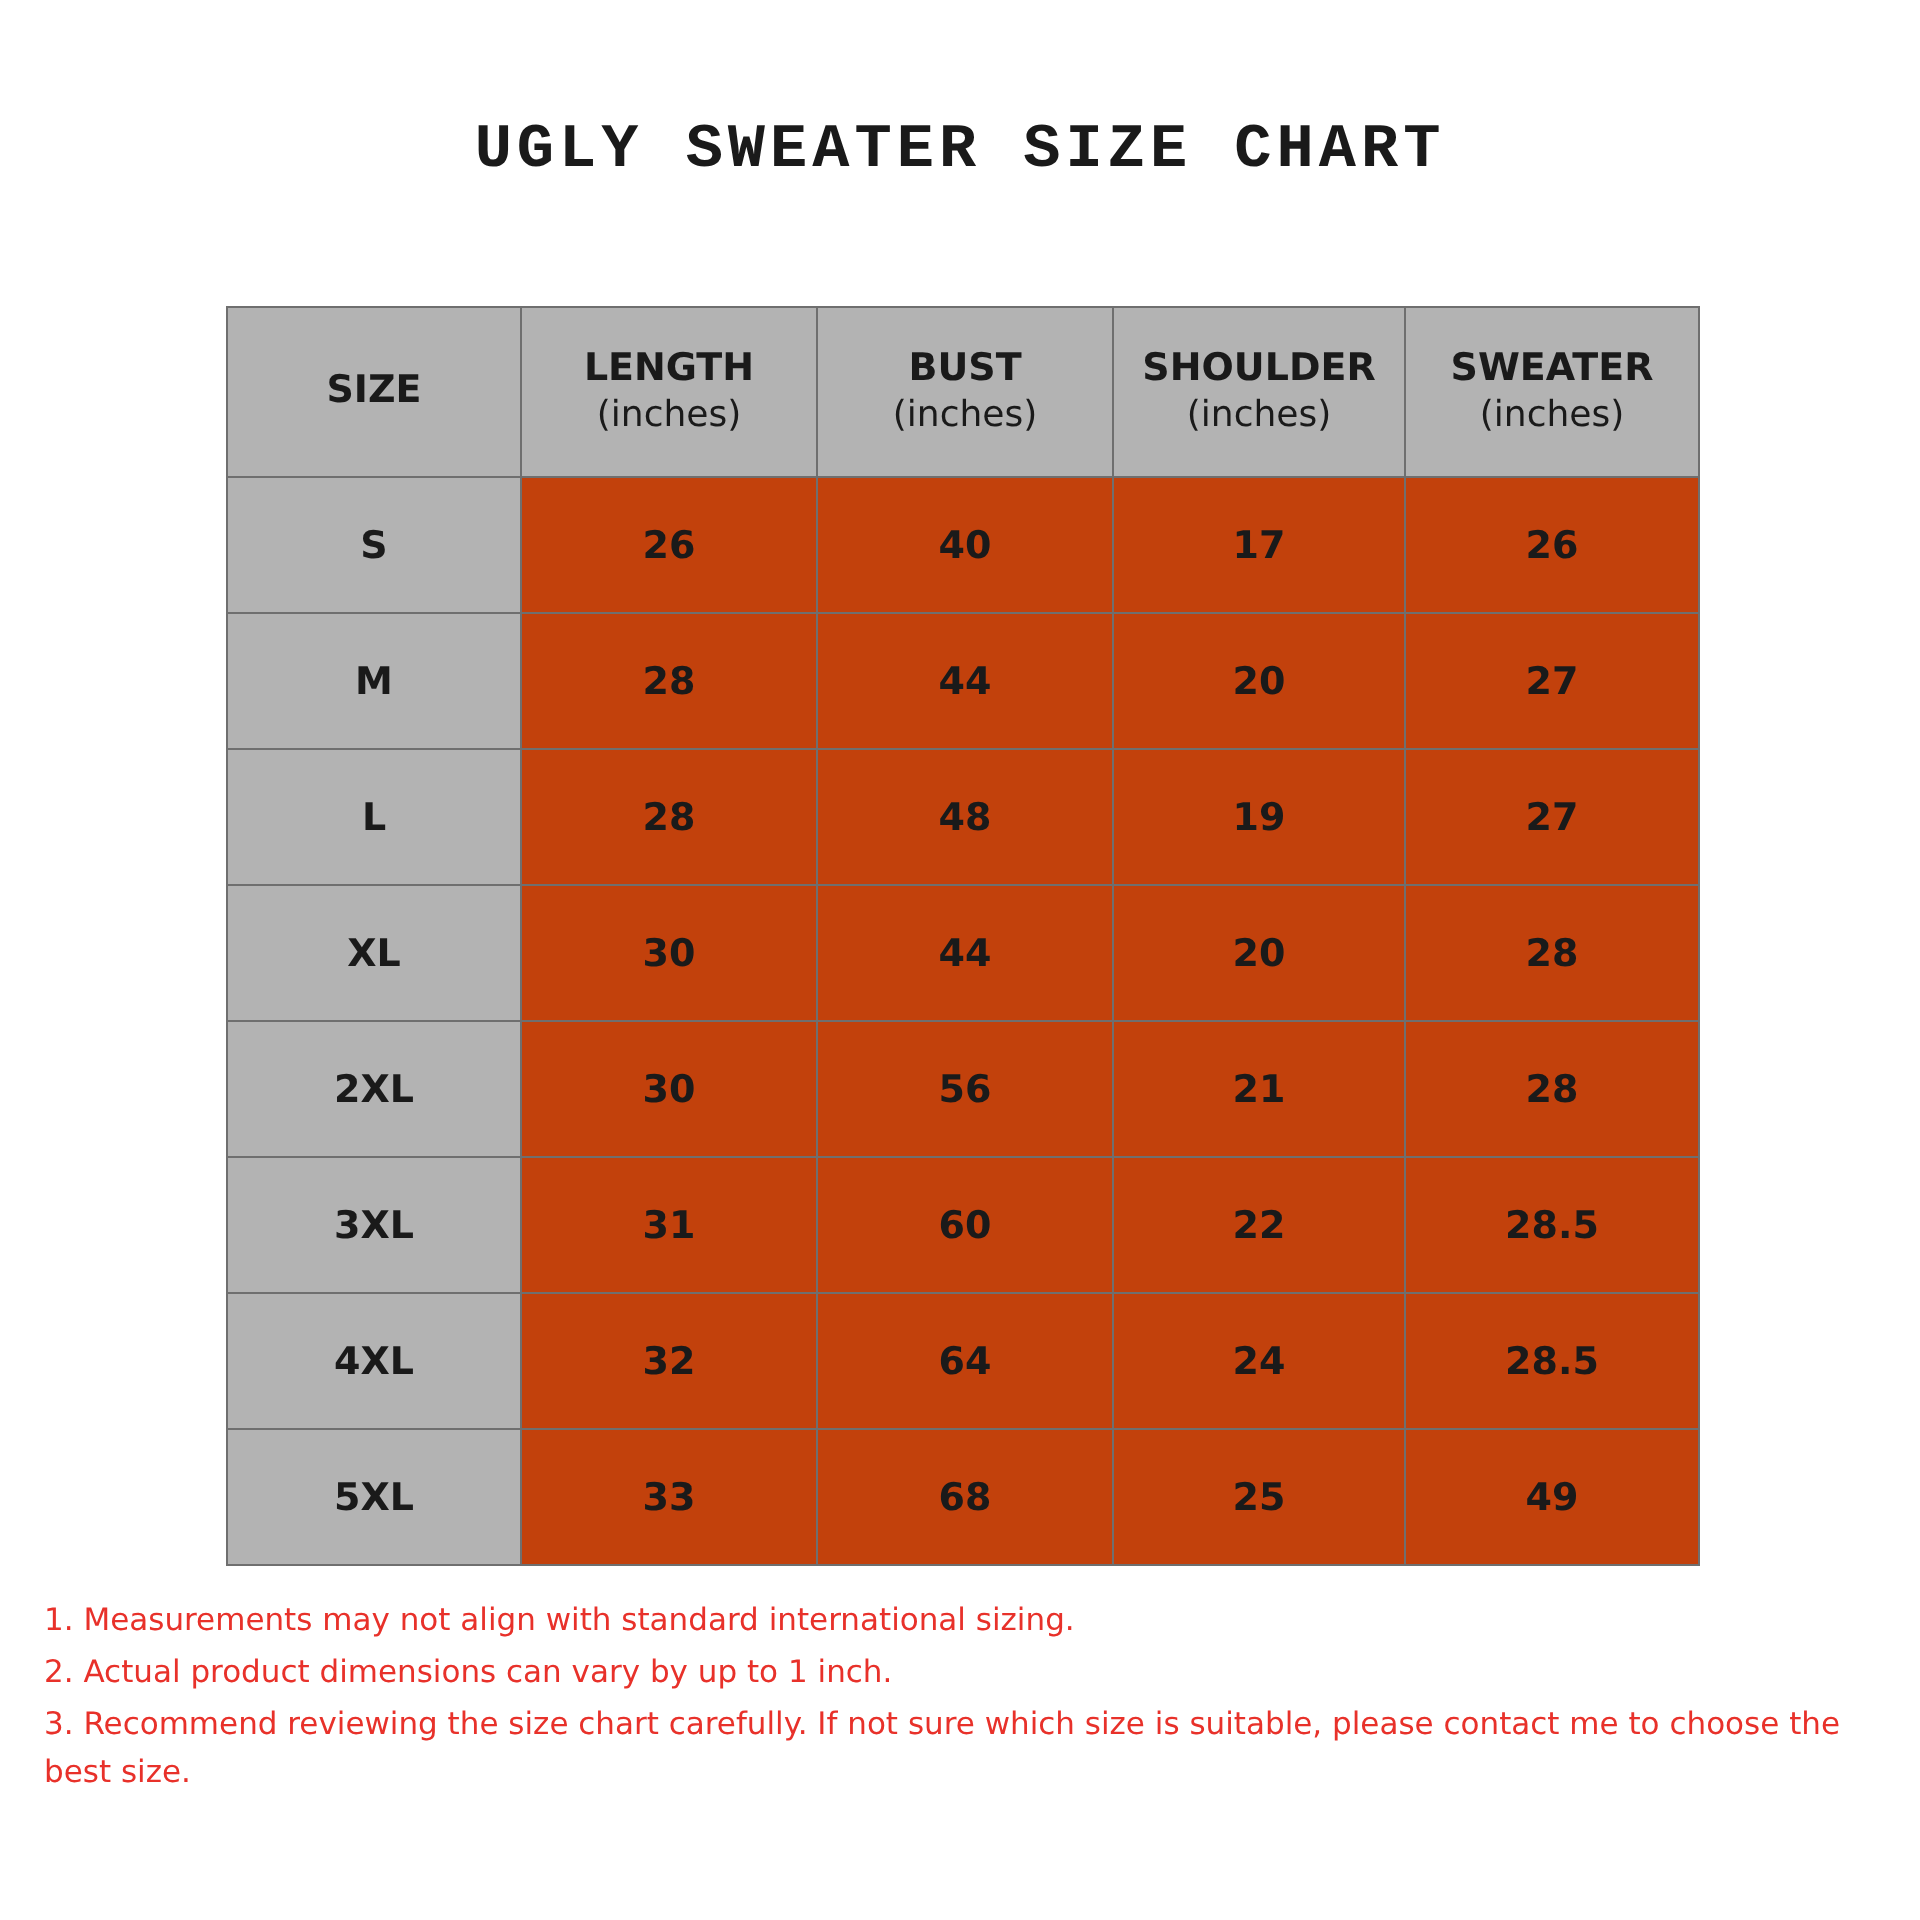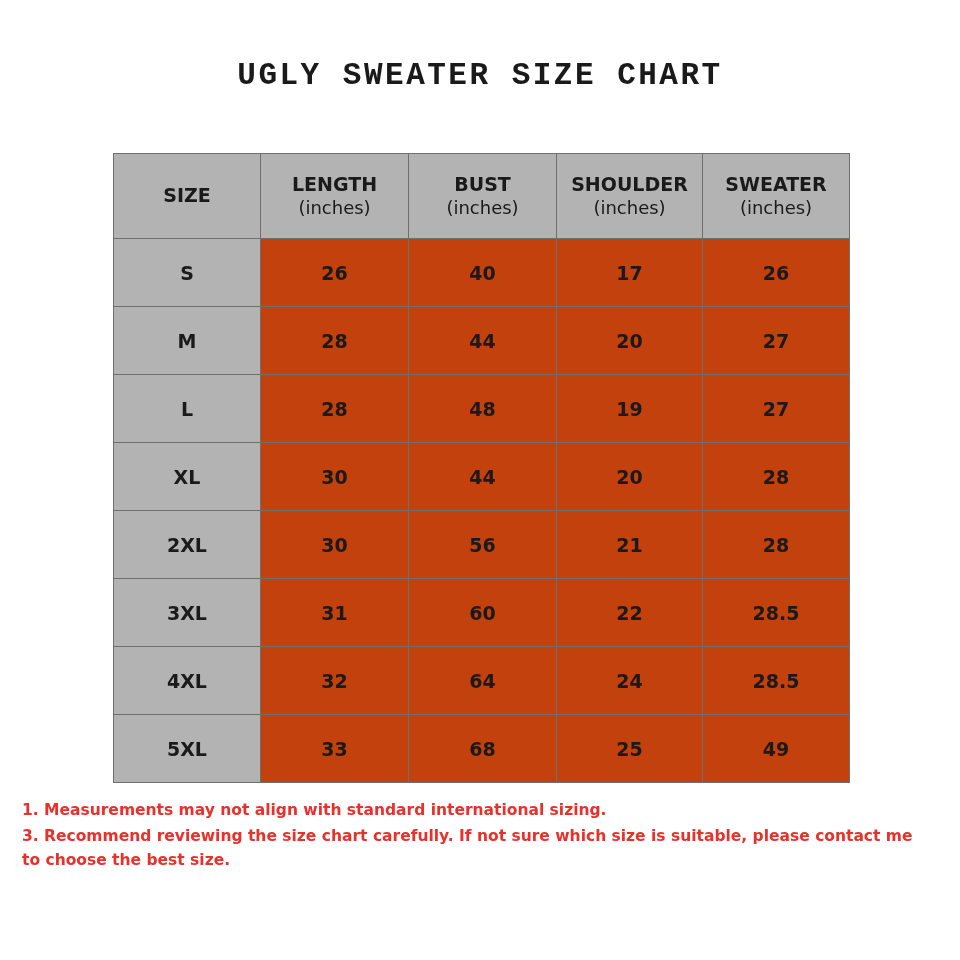--- a/index.html
+++ b/index.html
@@ -80,21 +80,21 @@
   col.c-shou { width: 146px; }
   col.c-slee { width: 147px; }
 
   .notes {
     position: absolute;
     left: 22px;
     top: 798px;
     width: 900px;
     color: #e8312a;
     font-size: 15.5px;
-    font-weight: 700;
+    font-weight: 400;
     line-height: 1.55;
     font-family: "DejaVu Sans", sans-serif;
   }
   .notes div {
     margin: 0 0 2px 0;
   }
 </style>
 </head>
 <body>
 
@@ -190,16 +190,17 @@
           <td>68</td>
           <td>25</td>
           <td>49</td>
         </tr>
       </tbody>
     </table>
   </div>
 
   <div class="notes">
     <div>1. Measurements may not align with standard international sizing.</div>
+    <div>2. Actual product dimensions can vary by up to 1 inch.</div>
     <div>3. Recommend reviewing the size chart carefully. If not sure which size is suitable, please contact me to choose the best size.</div>
   </div>
 
 </div>
 
 </body></html>

